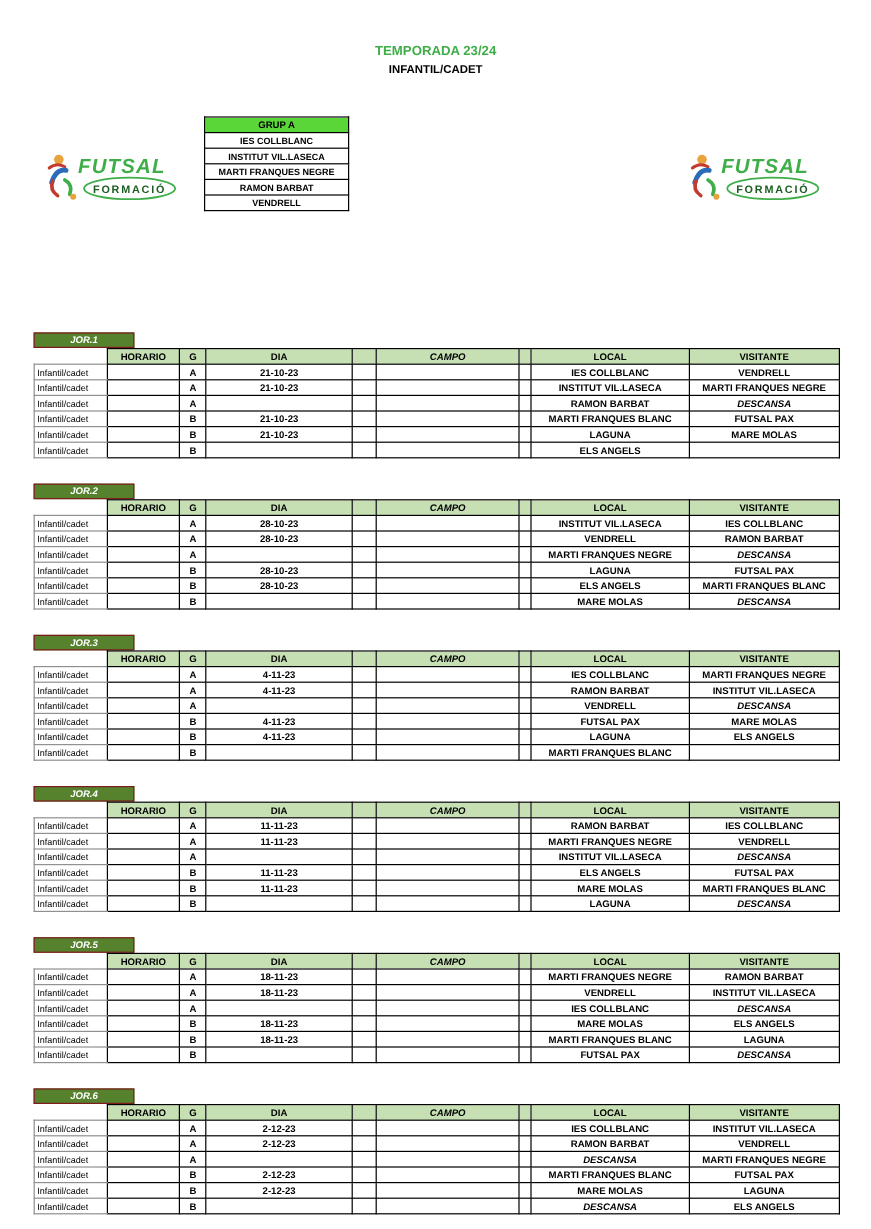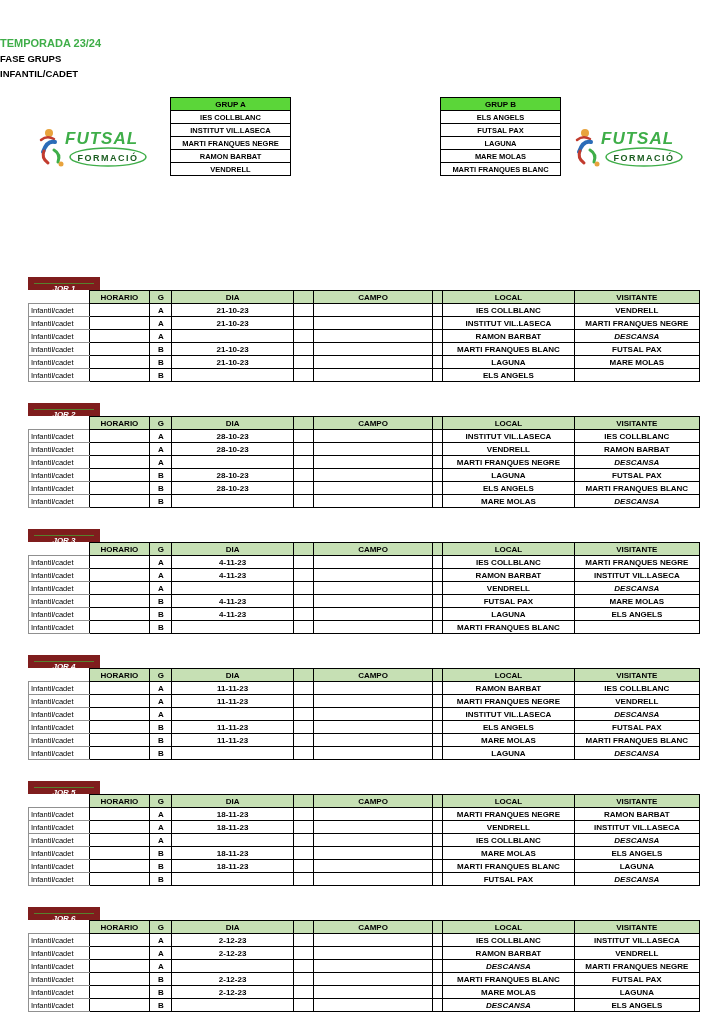--- a/index.html
+++ b/index.html
@@ -8,21 +8,21 @@
   .page {
     position: relative;
     width: 726px;
     height: 1024px;
     background: #ffffff;
     font-family: "Liberation Sans", sans-serif;
     overflow: hidden;
   }
 
   
-  .titles { position: absolute; top: 37px; left: 0; width: 100%; }
+  .titles { position: absolute; top: 37px; left: 0; width: 100%; text-align: center; }
   .title-main { color: var(--title-green); font-size: 11px; font-weight: bold; margin-bottom: 4px; }
   .title-sub  { color: #000; font-size: 9.5px; font-weight: bold; margin-bottom: 4px; }
 
   
   .logo { position: absolute; top: 88px; width: 122px; height: 46px; margin-top: 36px; }
   .logo-left  { left: 34px; }
   .logo-right { left: 570px; }
   svg text { font-family: "Liberation Sans", sans-serif; }
   .logo .wordmark { fill: var(--logo-green); }
   .logo .oval { stroke: var(--logo-green); }
@@ -37,50 +37,49 @@
     border: 1px solid #000; text-align: center; height: 13px;
     font-size: 7.5px; font-weight: bold; padding: 0 2px;
     overflow: hidden; white-space: nowrap;
   }
   .group-table .group-header { background: var(--group-green); font-size: 8px; }
 
   
   #jornadas { position: absolute; left: 28px; top: 277px; width: 676px; }
   .jor-block { margin-bottom: 21px; }
   .jor-badge {
-    width: 72px; height: 13px; background: var(--badge-green);
-    border: 6px solid #7f1d1d; color: #fff; font-size: 8px; font-weight: bold;
+    width: 84px; height: 13px; background: var(--badge-green);
+    border: 1px solid #7f1d1d; color: #fff; font-size: 8px; font-weight: bold;
     font-style: italic; text-align: center; line-height: 11px;
   }
   .jor-table { table-layout: fixed; width: 672px; }
   .jor-table td {
     height: 13px; font-size: 8px; font-weight: bold; text-align: center;
     overflow: hidden; white-space: nowrap; border: 1px solid #000; padding: 0 1px;
   }
   .jor-table td.hdr { background: var(--header-green); margin-left: 19px; }
   .jor-table td.spacer-top { border: none; background: transparent; }
   .jor-table td.rowlabel {
     border: 1px solid #909090; border-right: 1px solid #000;
     font-weight: normal; font-size: 7.5px; text-align: left; padding-left: 2px;
     color: #000;
   }
   .jor-table td.descansa { font-style: italic; }
 
   .w-label { width: 60px; } .w-horario { width: 60px; } .w-g { width: 22px; }
-  .w-dia { width: 120px; } .w-sp1 { width: 20px; } .w-campo { width: 118px; }
+  .w-dia { width: 120px; } .w-sp1 { width: 20px; } .w-campo { width: 118px; font-style: italic; }
   .w-sp2 { width: 10px; } .w-local { width: 130px; } .w-visitante { width: 124px; }
 </style>
 </head>
 <body>
 
 <div class="page">
 
   <div class="titles">
     <div class="title-main">TEMPORADA 23/24</div>
-    <div class="title-sub">FASE GRUPS</div>
     <div class="title-sub">INFANTIL/CADET</div>
   </div>
 
   <div class="logo logo-left">
     <svg viewBox="0 0 122 46" width="122" height="46">
       <g>
         <circle cx="15" cy="9" r="4" fill="#E8A33D"></circle>
         <path d="M7 16 Q13 11 20 15" stroke="#C23B2E" stroke-width="2.5" fill="none" stroke-linecap="round"></path>
         <path d="M9 28 Q13 16 21 18" stroke="#2B6CB8" stroke-width="4" fill="none" stroke-linecap="round"></path>
         <path d="M10 27 Q7 34 14 39" stroke="#C23B2E" stroke-width="3" fill="none" stroke-linecap="round"></path>
@@ -123,44 +122,20 @@
           </tr>
           <tr>
             <td class="group-team">RAMON BARBAT</td>
           </tr>
           <tr>
             <td class="group-team">VENDRELL</td>
           </tr>
         </tbody>
       </table>
     </div>
-  <div class="group-wrap" id="group-b">
-      <table class="group-table">
-        <tbody>
-          <tr>
-            <td class="group-header">GRUP B</td>
-          </tr>
-          <tr>
-            <td class="group-team">ELS ANGELS</td>
-          </tr>
-          <tr>
-            <td class="group-team">FUTSAL PAX</td>
-          </tr>
-          <tr>
-            <td class="group-team">LAGUNA</td>
-          </tr>
-          <tr>
-            <td class="group-team">MARE MOLAS</td>
-          </tr>
-          <tr>
-            <td class="group-team">MARTI FRANQUES BLANC</td>
-          </tr>
-        </tbody>
-      </table>
-    </div>
 
   <div id="jornadas">
       <div class="jor-block">
         <div class="jor-badge">JOR.1</div>
         <table class="jor-table">
           <tbody>
             <tr>
               <td class="spacer-top w-label"></td>
               <td class="hdr w-horario">HORARIO</td>
               <td class="hdr w-g">G</td>

